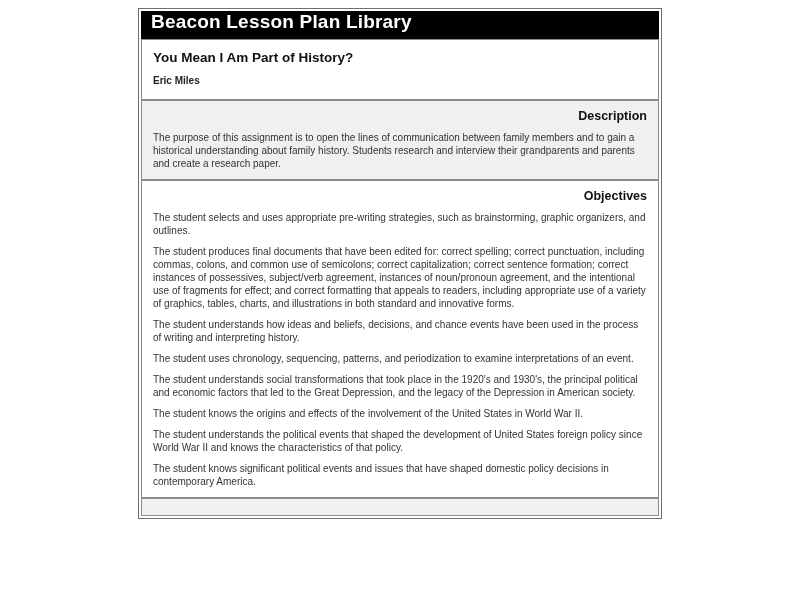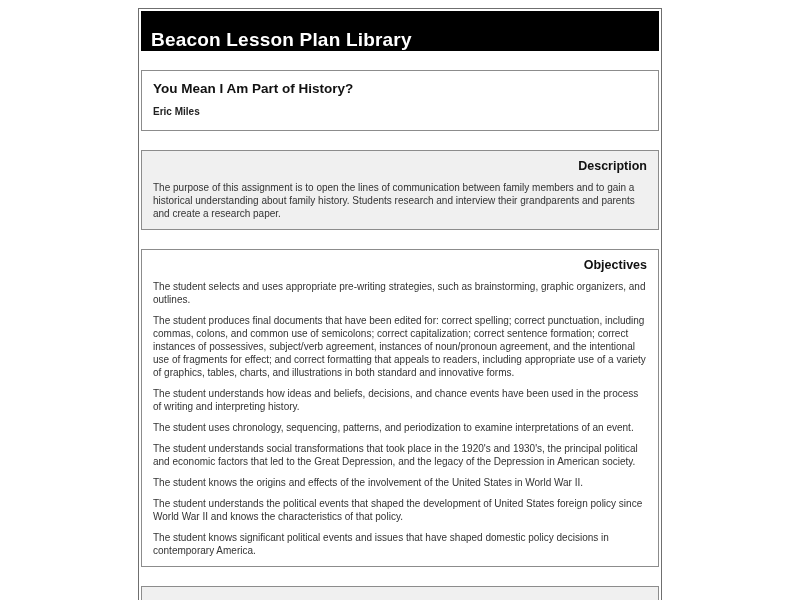--- a/index.html
+++ b/index.html
@@ -16,28 +16,28 @@
   body{
     width:800px;height:600px;overflow:hidden;background:#ffffff;
     font-family:"Liberation Sans","DejaVu Sans",sans-serif;
     -webkit-font-smoothing:antialiased;
   }
   .doc{
     width:518px;margin:8px auto 0;background:#ffffff;
     border:1px solid var(--outer-border);padding:2px;
   }
   .header-bar{
-    background:var(--header-bg);height:40px;
-    display:flex;align-items:flex-end;padding:0 10px;
+    background:var(--header-bg);height:28px;
+    display:flex;align-items:flex-start;padding:0 10px;
   }
   .header-title{
     color:var(--header-text);font-weight:bold;font-size:19px;letter-spacing:.2px;
   }
   .cell{
-    border:1px solid var(--border);margin-top:19px;
+    border:1px solid var(--border);margin-top:0;
     padding:7px 11px 9px;background:#ffffff;
   }
   .cell.shaded{background:var(--shaded-bg);}
   .lesson-title{
     font-size:13.5px;font-weight:bold;color:var(--heading-text);
     margin:3px 0 0;line-height:16px;
   }
   .lesson-author{
     font-size:10px;font-weight:bold;color:#222222;margin:9px 0 3px;line-height:12px;
   }

